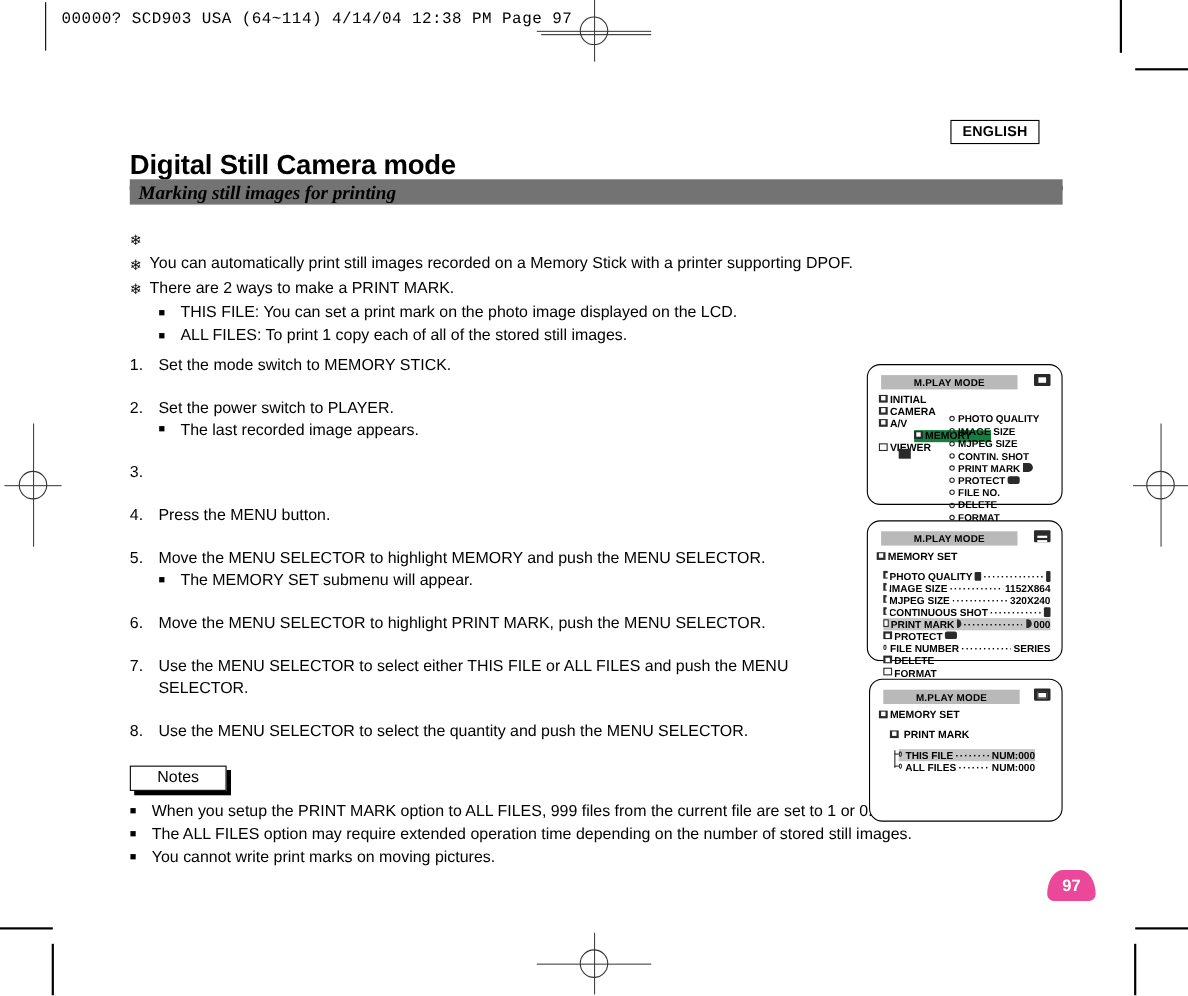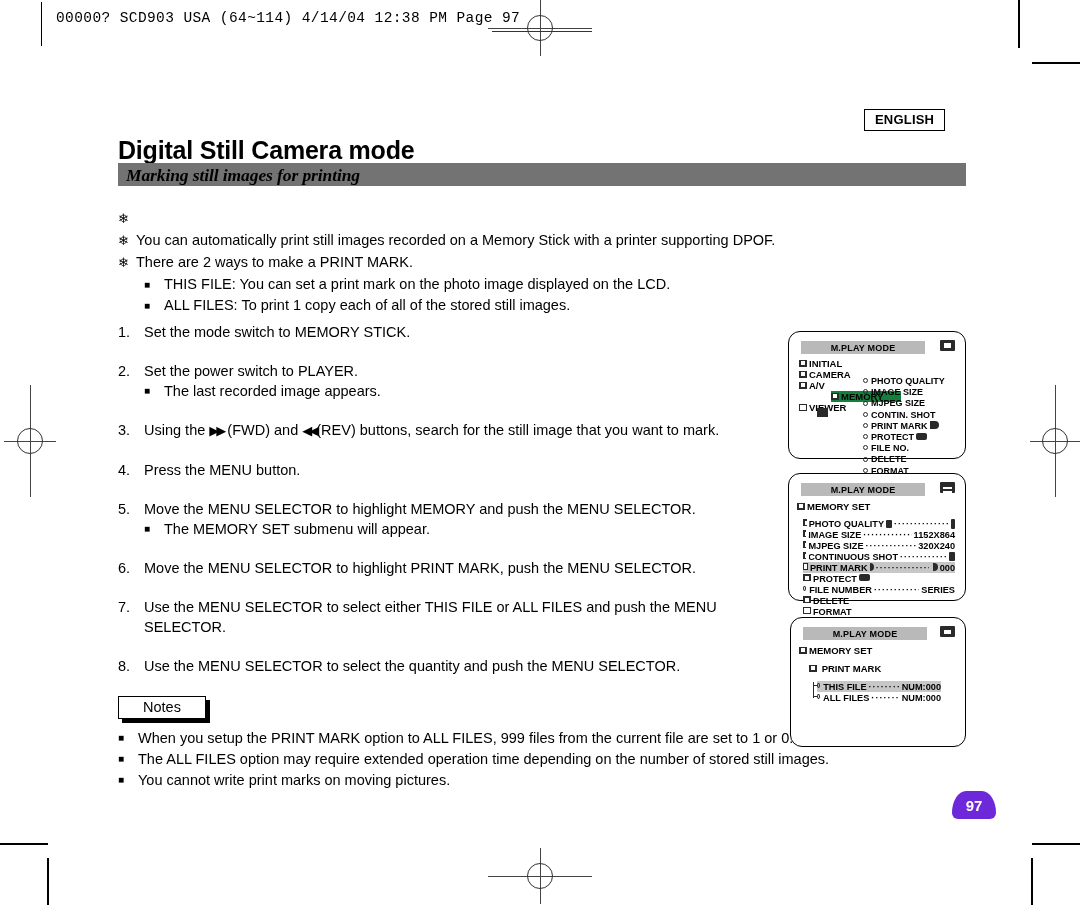--- a/index.html
+++ b/index.html
@@ -106,21 +106,21 @@
   }
   .notes-list { position: absolute; left: 118px; top: 728px; width: 790px; }
   .note-row { display: flex; align-items: flex-start; margin-bottom: 1px; }
   .note-row .bul { width: 20px; flex: 0 0 20px; font-size: 10px; line-height: 20px; }
   .note-row .txt { font-size: 14.5px; line-height: 20px; }
 
   
   .page-badge {
     position: absolute; left: 952px; top: 791px;
     width: 44px; height: 28px;
-    background: #6d28d9; border-radius: 14px 14px 6px 6px / 22px 22px 6px 6px;
+    background: #ec4899; border-radius: 14px 14px 6px 6px / 22px 22px 6px 6px;
     color: #fff; font-size: 15px; font-weight: bold;
     display: flex; align-items: center; justify-content: center;
   }
 
   
   .lcd {
     position: absolute; background: #fff;
     border: 1.6px solid #000; border-radius: 12px;
   }
   .lcd-title {
@@ -295,21 +295,20 @@
       <div class="body">Set the power switch to PLAYER.</div>
     </div>
     <div class="step-sub">
       <div class="bul">■</div>
       <div class="txt">The last recorded image appears.</div>
     </div>
     <div class="step-gap"></div>
 
     <div class="step">
       <div class="num">3.</div>
-      <div class="body"><span>Using the </span><span class="arrow-fwd">▶▶</span>&nbsp;<span>(FWD) and </span><span class="arrow-rev">◀◀</span><span>(REV) buttons, search for the still image that you want to mark.</span></div>
     </div>
     <div class="step-gap"></div>
 
     <div class="step">
       <div class="num">4.</div>
       <div class="body">Press the MENU button.</div>
     </div>
     <div class="step-gap"></div>
 
     <div class="step">

